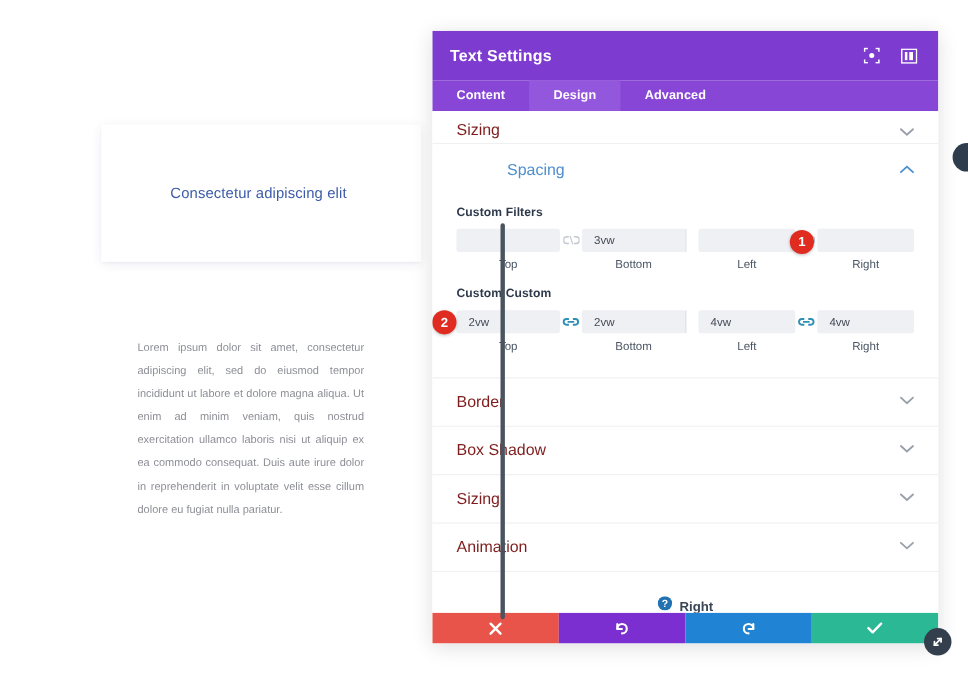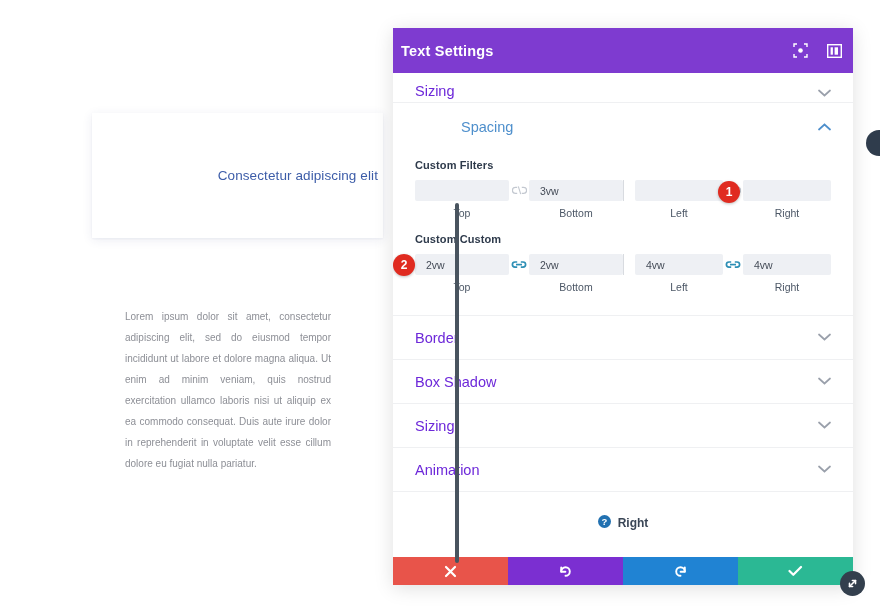--- a/index.html
+++ b/index.html
@@ -29,21 +29,21 @@
     top: 113px;
     width: 291px;
     height: 125px;
     background: #ffffff;
     box-shadow: 0 2px 10px rgba(40,60,120,0.09), 0 1px 2px rgba(40,60,120,0.05);
   }
   #preview-card-heading {
     position: absolute;
     left: 0; right: 5px;
     top: 55px;
-    text-align: right;
+    text-align: center;
     font-size: 13.5px;
     color: #3c5ca8;
     letter-spacing: 0.1px;
   }
   #preview-paragraph {
     position: absolute;
     left: 125px;
     top: 306px;
     width: 206px;
     font-size: 10px;
@@ -65,21 +65,21 @@
     flex-direction: column;
     overflow: hidden;
   }
 
   
   #modal-header {
     height: 45px;
     background: #7e3bd0;
     display: flex;
     align-items: center;
-    padding: 0 8px;
+    padding: 0 16px;
     flex: 0 0 auto;
   }
   #modal-title {
     color: #ffffff;
     font-size: 14.5px;
     font-weight: bold;
     flex: 1;
     letter-spacing: 0.2px;
   }
   .header-icon-btn {
@@ -130,21 +130,21 @@
     height: 43px;
     display: flex;
     align-items: center;
     padding: 0 22px;
     border-bottom: 1px solid #eff0f2;
     cursor: pointer;
   }
   .section-row .section-title {
     flex: 1;
     font-size: 14.5px;
-    color: #6d28d9;
+    color: #7f1d1d;
   }
   .section-row.open .section-title {
     color: #4e8fcc;
   }
   .chev {
     color: #9aa0ab;
     font-size: 11px;
     line-height: 1;
   }
   .section-row.open .chev { color: #4e8fcc; }
@@ -325,20 +325,25 @@
     </div>
     <div class="header-icon-btn">
       <svg width="15" height="14" viewBox="0 0 15 14">
         <rect x="0.7" y="0.7" width="13.6" height="12.6" fill="none" stroke="#ffffff" stroke-width="1.4"></rect>
         <rect x="3.6" y="3.3" width="2.3" height="7.4" fill="#ffffff"></rect>
         <rect x="7.6" y="3.3" width="3.4" height="7.4" fill="#ffffff"></rect>
       </svg>
     </div>
   </div>
 
+  <div id="modal-tabs">
+    <div class="tab-item">Content</div>
+    <div class="tab-item active">Design</div>
+    <div class="tab-item">Advanced</div>
+  </div>
 
   <div id="modal-body">
     <div id="modal-scroll-inner">
 
       <div class="section-row" id="sizing-row">
         <div class="section-title">Sizing</div>
         <div class="chev">
           <svg width="13" height="8" viewBox="0 0 13 8">
               <path d="M1,1.5 L6.5,6.5 L12,1.5" fill="none" stroke="#9aa0ab" stroke-width="1.7" stroke-linecap="round"></path>
             </svg>

